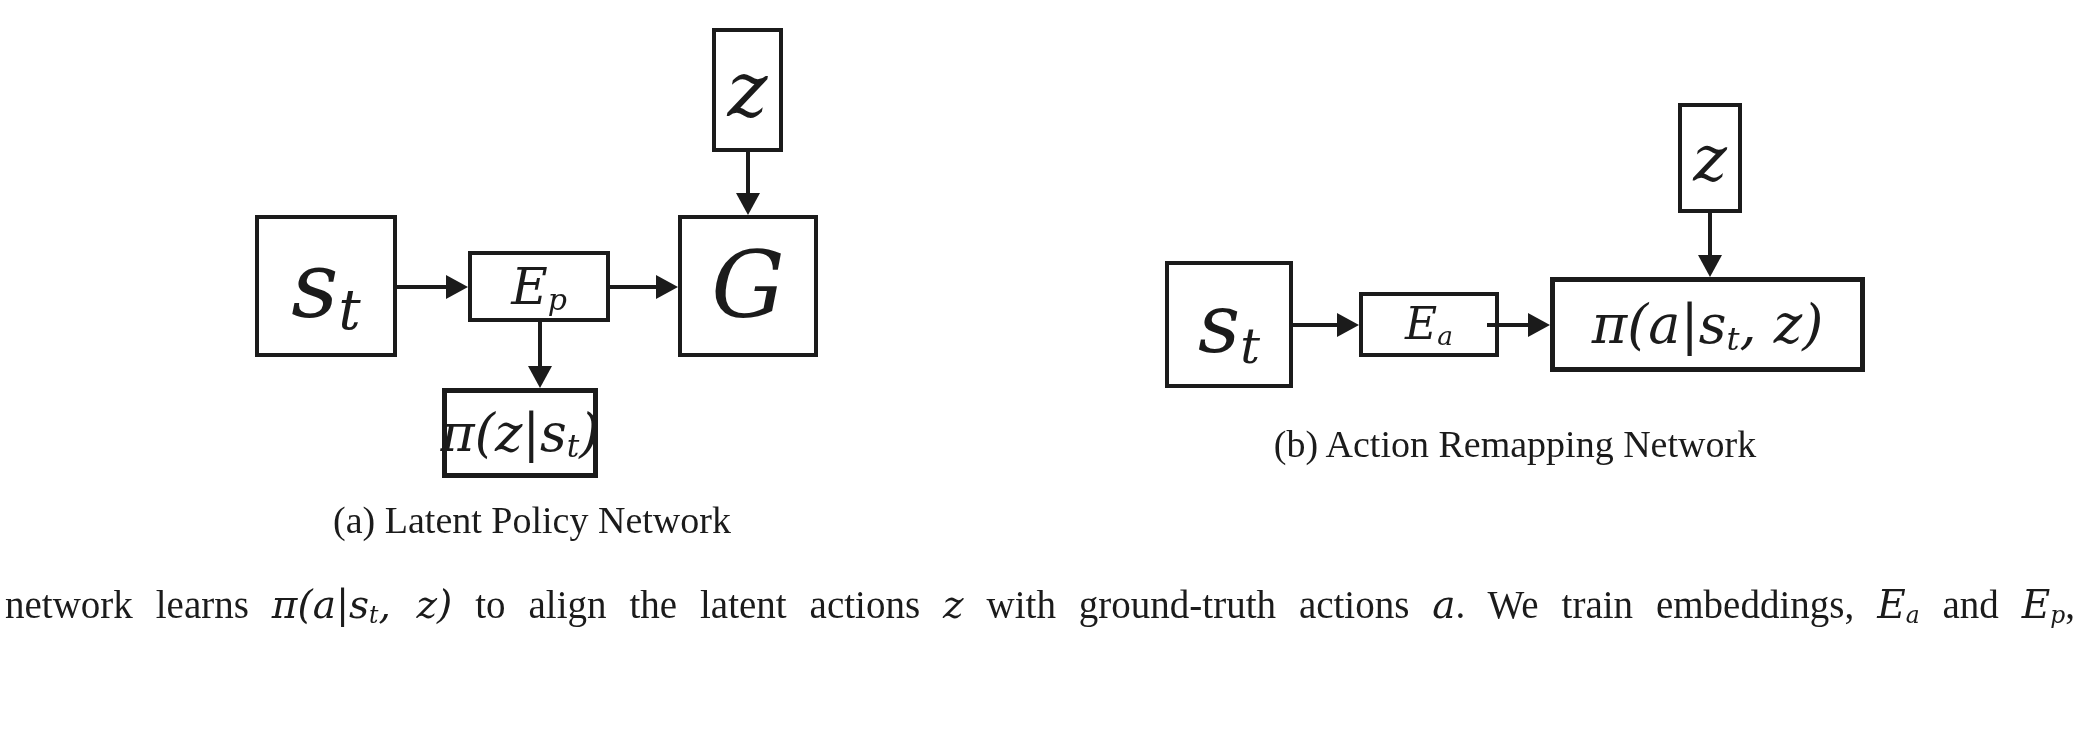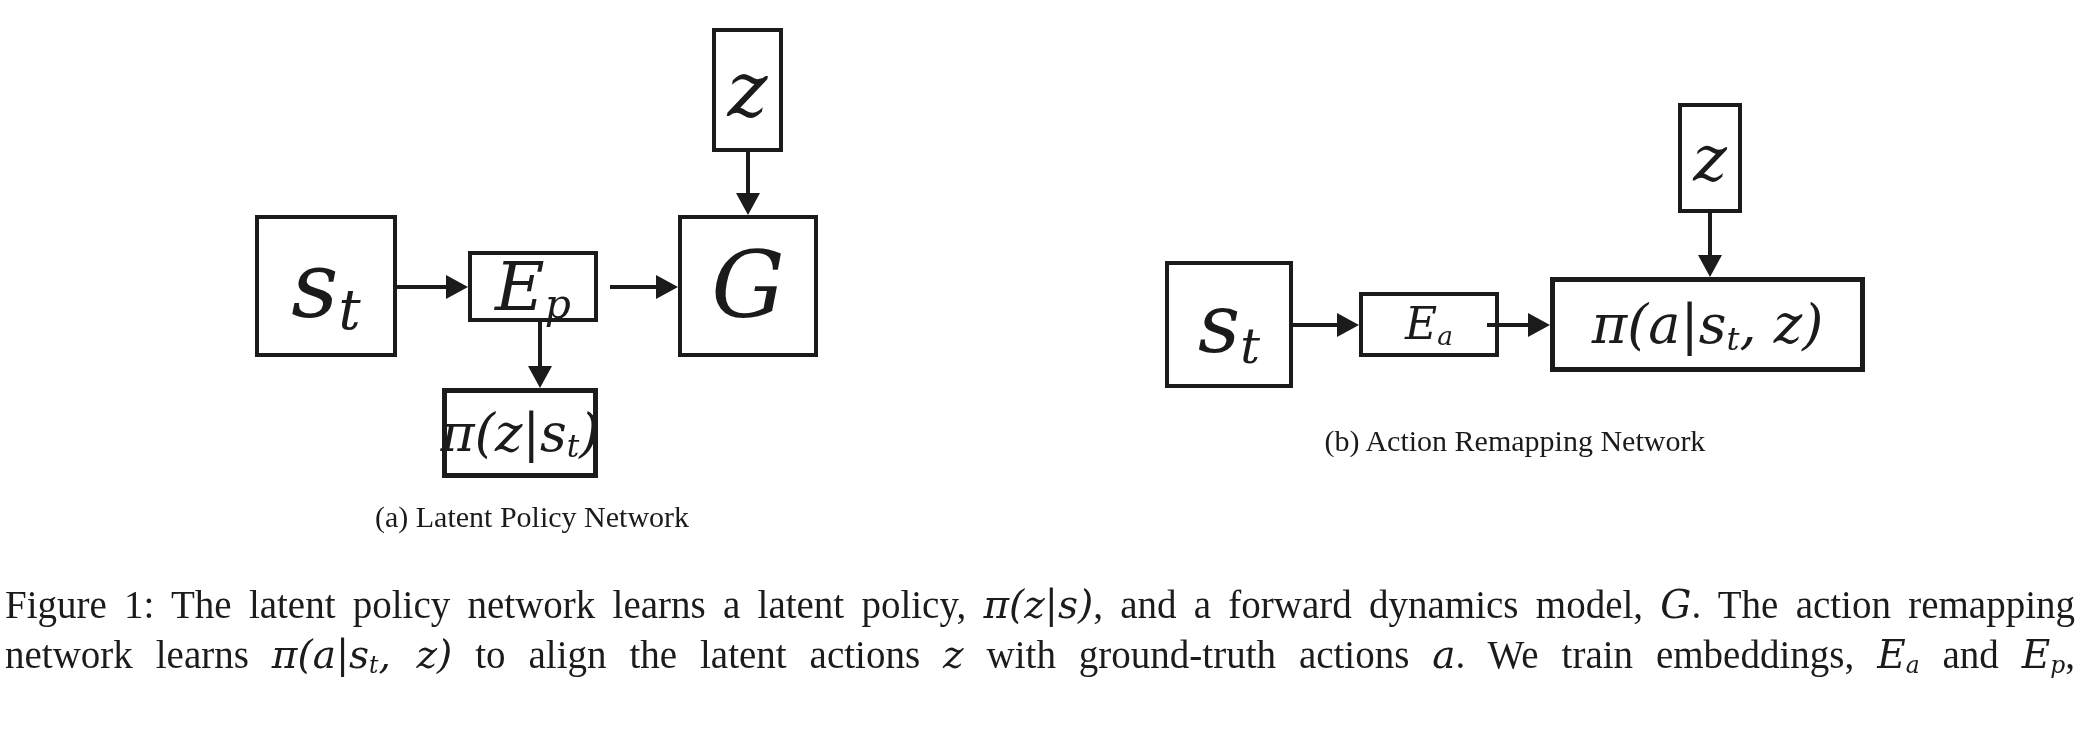--- a/index.html
+++ b/index.html
@@ -8,21 +8,21 @@
           color:#1b1b1b; font-family:"Liberation Serif", serif; overflow:hidden; }
 
   
   .node { position:absolute; border:4px solid #1b1b1b; background:#ffffff;
           display:flex; align-items:center; justify-content:center; line-height:1; }
   .mi  { font-style:italic; font-family:"DejaVu Serif","Liberation Serif",serif; }
   .sub { font-size:0.60em; position:relative; top:0.22em; }
 
   .n-az  { left:712px;  top:28px;  width:71px;  height:124px; font-size:76px; }
   .n-ast { left:255px;  top:215px; width:142px; height:142px; font-size:92px; }
-  .n-aep { left:468px;  top:251px; width:130px; height:71px;  font-size:68px; }
+  .n-aep { left:468px;  top:251px; width:142px; height:71px;  font-size:50px; }
   .n-ag  { left:678px;  top:215px; width:140px; height:142px; font-size:92px; }
   .n-api { left:442px;  top:388px; width:156px; height:90px;  font-size:52px; border-width:5px; }
 
   .n-bz  { left:1678px; top:103px; width:64px;  height:110px; font-size:64px; }
   .n-bst { left:1165px; top:261px; width:128px; height:127px; font-size:82px; }
   .n-bea { left:1359px; top:292px; width:140px; height:65px;  font-size:44px; }
   .n-bpi { left:1550px; top:277px; width:315px; height:95px;  font-size:54px; border-width:5px; }
 
   
   .arrow { position:absolute; display:flex; }
@@ -37,21 +37,21 @@
 
   .ar-z-g    { left:735px;  top:152px; width:26px; height:63px; }
   .ar-st-ep  { left:397px;  top:274px; width:71px; height:26px; }
   .ar-ep-g   { left:610px;  top:274px; width:68px; height:26px; }
   .ar-ep-pi  { left:527px;  top:322px; width:26px; height:66px; }
   .ar-bz-pi  { left:1697px; top:213px; width:26px; height:64px; }
   .ar-bst-ea { left:1293px; top:312px; width:66px; height:26px; }
   .ar-bea-pi { left:1487px; top:312px; width:63px; height:26px; }
 
   
-  .subcap { position:absolute; text-align:center; font-size:30px; line-height:1.1; }
+  .subcap { position:absolute; text-align:center; font-size:38px; line-height:1.1; }
   .cap-a { left:249px;  top:500px; width:566px; }
   .cap-b { left:1155px; top:424px; width:720px; }
 
   
   .fig-caption { position:absolute; left:5px; top:580px; width:2070px;
                  font-size:39px; line-height:50px; }
   .cap-line.just { text-align:justify; text-align-last:justify; }
 </style>
 </head>
 <body>
@@ -119,17 +119,16 @@
       </div>
     <div class="arrow h ar-bea-pi">
         <div class="shaft-h"></div>
         <div class="head-r"></div>
       </div>
 
     <div class="subcap cap-b">(b) Action Remapping Network</div>
   </section>
 
   <div class="fig-caption">
-    <div class="cap-line just"><span>Figure 1: The latent policy network learns a latent policy, </span><span class="mi">π(z|s)</span><span>, and a forward dynamics model, </span><span class="mi">G</span><span>. The action remapping</span></div>
     <div class="cap-line just"><span>network learns </span><span class="mi">π(a|s</span><span class="mi sub">t</span><span class="mi">, z)</span><span> to align the latent actions </span><span class="mi">z</span><span> with ground-truth actions </span><span class="mi">a</span><span>. We train embeddings, </span><span class="mi">E</span><span class="mi sub">a</span><span> and </span><span class="mi">E</span><span class="mi sub">p</span><span>,</span></div>
   </div>
 
 </div>
 
 </body></html>

